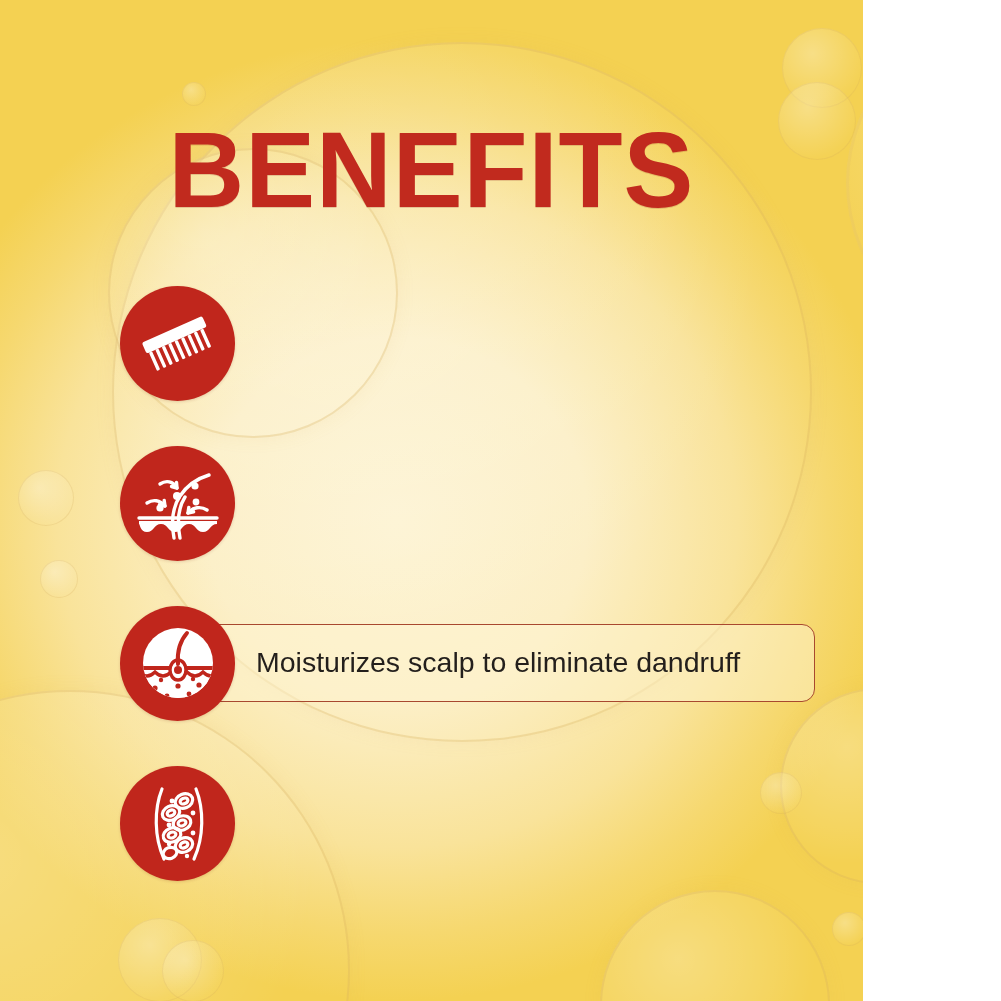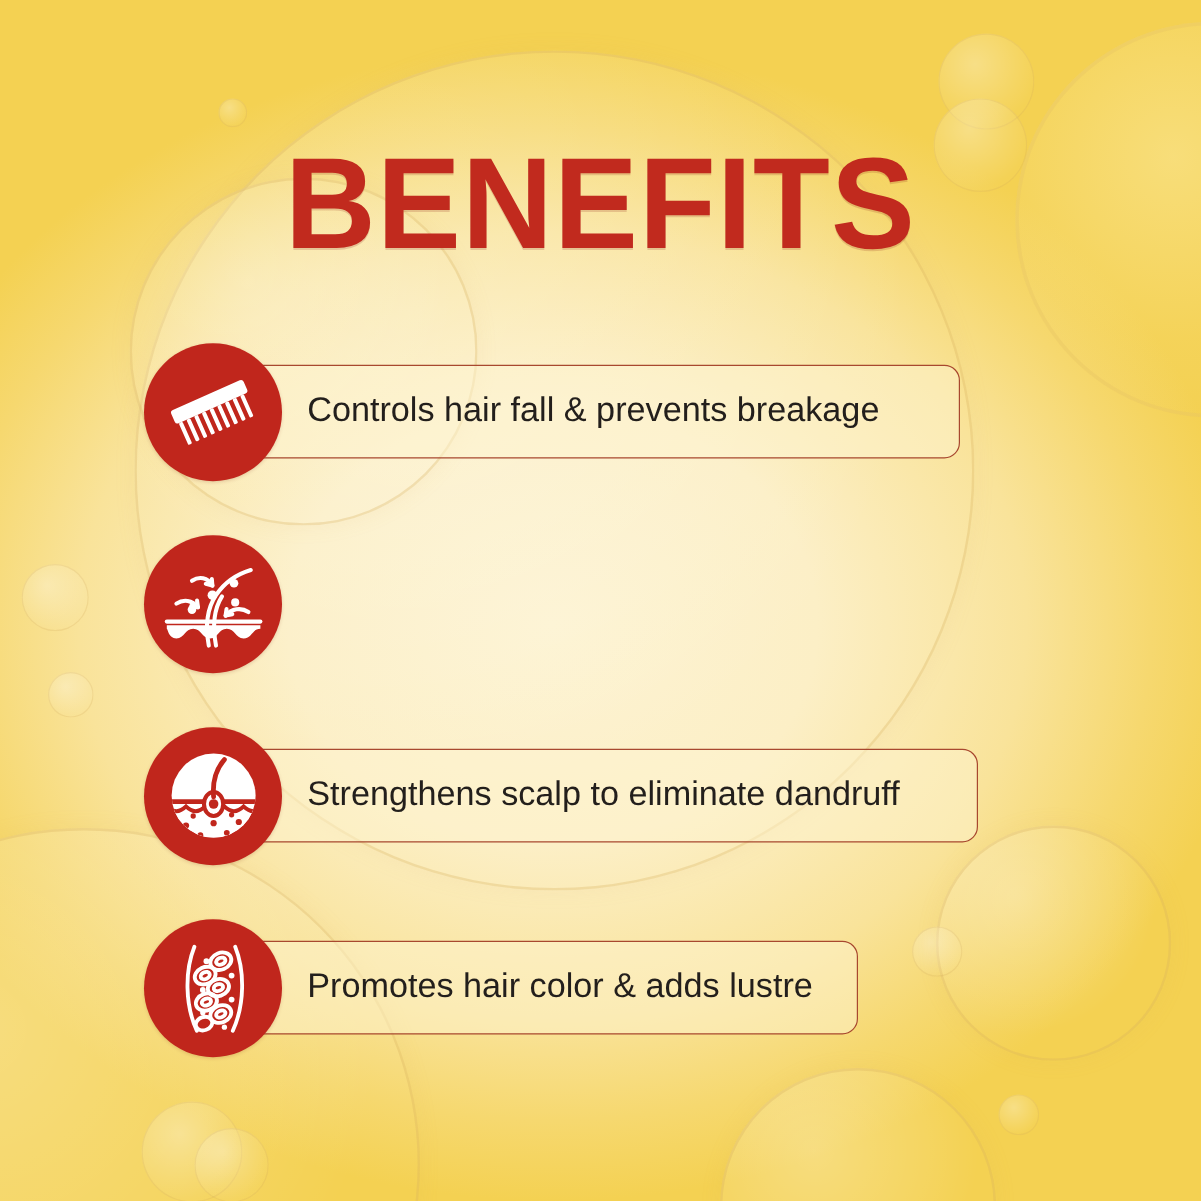--- a/index.html
+++ b/index.html
@@ -2,21 +2,21 @@
 <html><head>
 <meta charset="utf-8">
 <style>
   html, body {
     margin: 0;
     padding: 0;
     background: #ffffff;
   }
   #stage {
     position: relative;
-    width: 1001px;
+    width: 863px;
     height: 1001px;
     overflow: hidden;
     font-family: "Liberation Sans", sans-serif;
     background:
       radial-gradient(ellipse 58% 48% at 46% 52%, #fdf3d2 0%, #fcefc6 38%, #f9e39a 68%, #f6d86f 86%, #f4d152 100%),
       linear-gradient(135deg, #f7d84f 0%, #f9e38d 25%, #fbeec0 50%, #f8e093 78%, #f5d348 100%);
   }
 
   
   .bub {
@@ -145,23 +145,20 @@
               <rect x="40.5" y="40" width="3.4" height="20" rx="1.1"></rect>
               <rect x="47.5" y="40" width="3.4" height="20" rx="1.1"></rect>
               <rect x="54.5" y="40" width="3.4" height="20" rx="1.1"></rect>
               <rect x="61.5" y="40" width="3.4" height="20" rx="1.1"></rect>
               <rect x="68.5" y="40" width="3.4" height="20" rx="1.1"></rect>
             </g>
           </g>
         </svg>
       </span>
     </div>
-    <div class="pill pill-1">
-      <span class="pill-text">Controls hair fall &amp; prevents breakage</span>
-    </div>
   </div>
 
   <div class="row row-2">
     <div class="badge">
       <span>
         <svg width="90" height="90" viewBox="0 0 90 90" aria-hidden="true">
           <g fill="none" stroke="#ffffff" stroke-width="3.4" stroke-linecap="round" stroke-linejoin="round">
 
             <path d="M6 60 H84"></path>
 
@@ -219,21 +216,21 @@
               <circle cx="58" cy="78" r="2.4"></circle>
               <circle cx="68" cy="69" r="2.6"></circle>
               <circle cx="30" cy="64" r="2.2"></circle>
               <circle cx="62" cy="63" r="2.2"></circle>
             </g>
           </g>
         </svg>
       </span>
     </div>
     <div class="pill pill-3">
-      <span class="pill-text">Strengthens scalp to eliminate dandruff</span>
+      <span class="pill-text">Moisturizes scalp to eliminate dandruff</span>
     </div>
   </div>
 
   <div class="row row-4">
     <div class="badge">
       <span>
         <svg width="84" height="84" viewBox="0 0 84 84" aria-hidden="true">
           <g fill="none" stroke="#ffffff" stroke-width="3.2" stroke-linecap="round">
 
             <path d="M26 8 C18 28 18 56 28 78"></path>
@@ -255,18 +252,15 @@
             <circle cx="36" cy="20" r="2.4"></circle>
             <circle cx="57" cy="32" r="2.4"></circle>
             <circle cx="33" cy="44" r="2.4"></circle>
             <circle cx="57" cy="52" r="2.4"></circle>
             <circle cx="33" cy="63" r="2.2"></circle>
             <circle cx="51" cy="75" r="2.2"></circle>
           </g>
         </svg>
       </span>
     </div>
-    <div class="pill pill-4">
-      <span class="pill-text">Promotes hair color &amp; adds lustre</span>
-    </div>
   </div>
 
 </div>
 
 </body></html>

